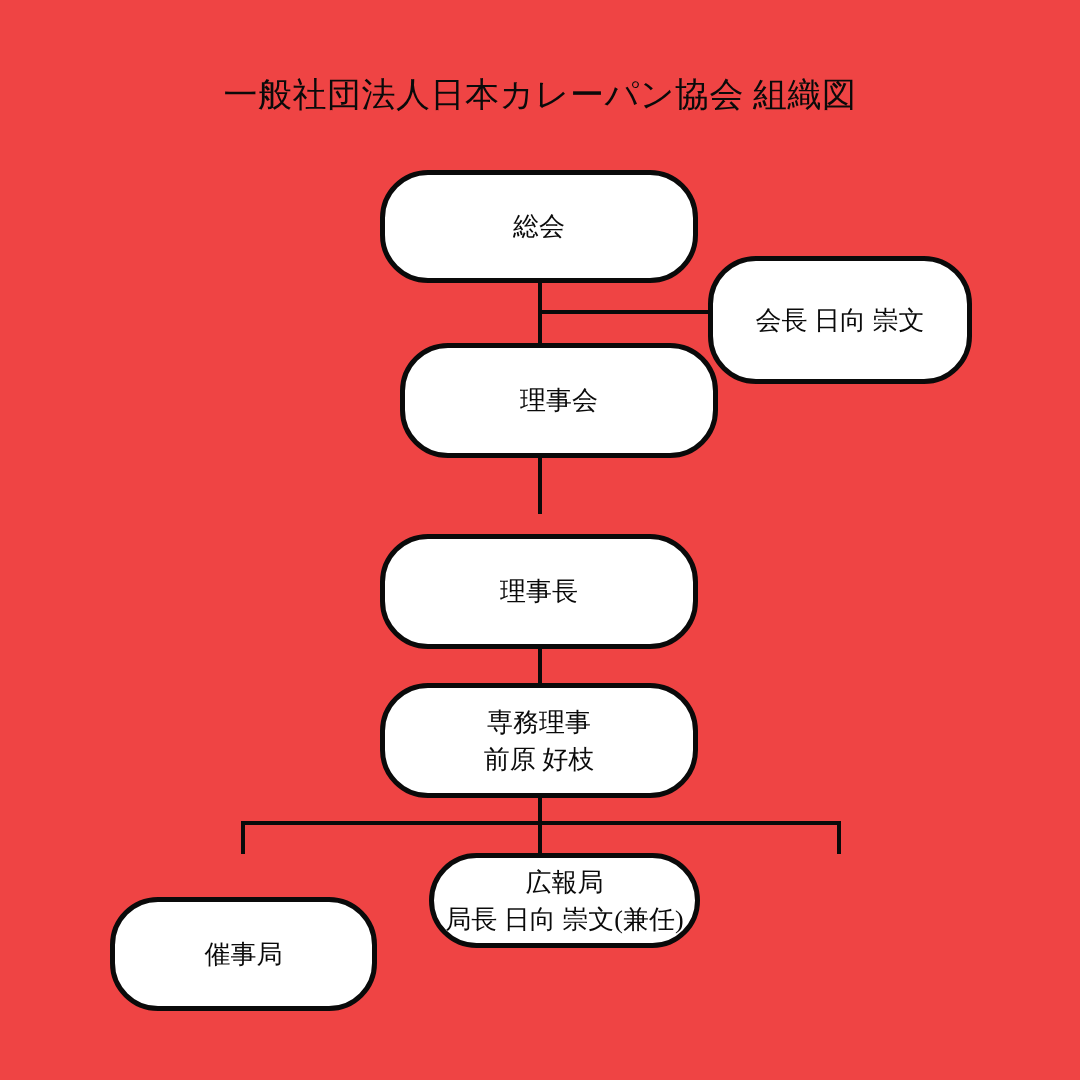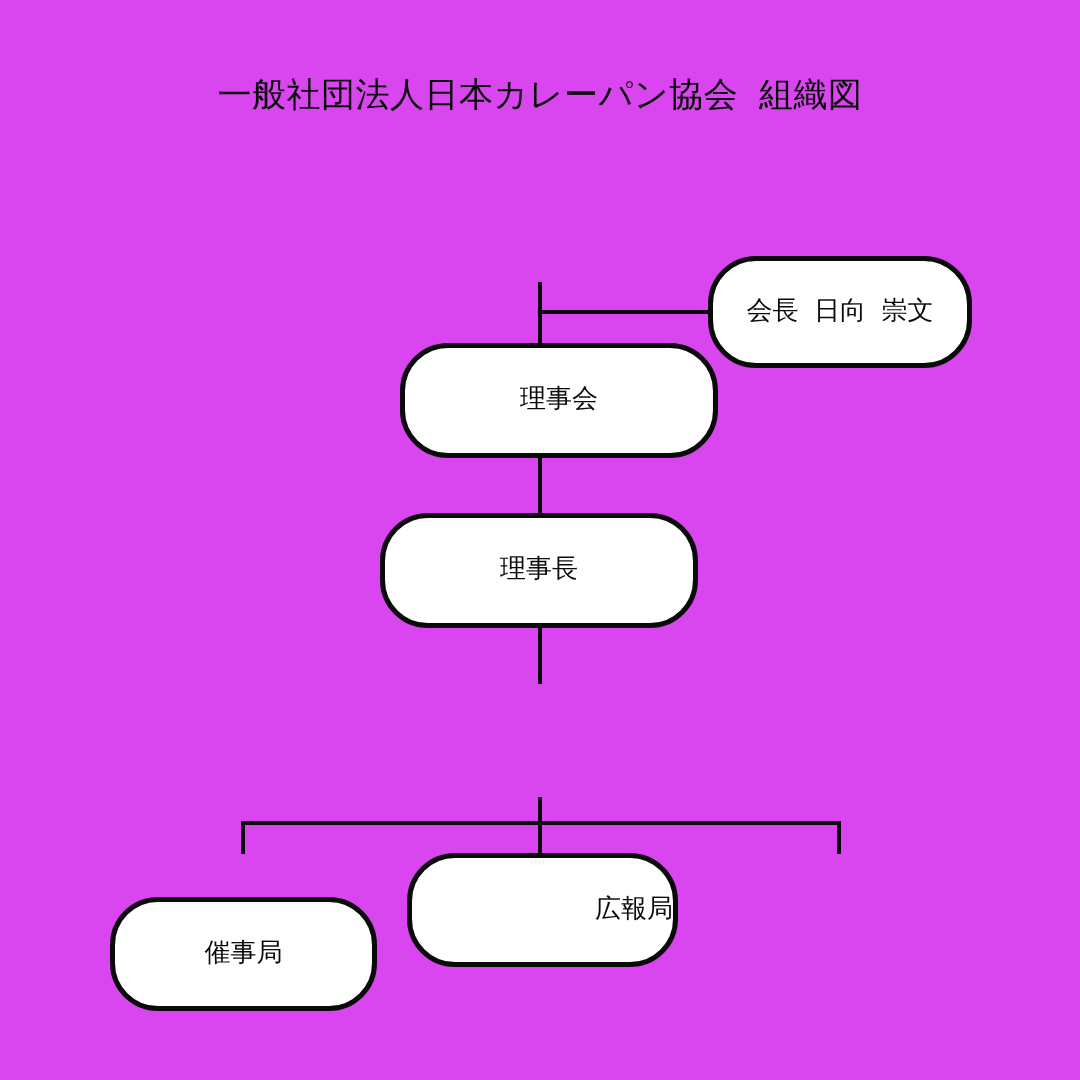--- a/index.html
+++ b/index.html
@@ -1,22 +1,22 @@
 <!DOCTYPE html>
 <html><head>
   <meta charset="utf-8">
   <style>
     html, body { margin: 0; padding: 0; }
     body { background: #f0f0ee; }
     .canvas {
       position: relative;
       width: 1080px;
       height: 1080px;
-      background: #d946ef;
-      font-family: Liberation Mono, monospace;
+      background: #ef4444;
+      font-family: Liberation Serif, serif;
       color: #0a0a0a;
       overflow: hidden;
     }
     .title {
       position: absolute;
       top: 72px;
       left: 0;
       width: 1080px;
       text-align: center;
       font-size: 34px;
@@ -37,27 +37,27 @@
       font-size: 26px;
       font-weight: 500;
       line-height: 37px;
       text-align: center;
       white-space: nowrap;
     }
     .node span { display: block; }
 
     
     .n-assembly   { left: 380px; top: 170px; width: 318px; height: 113px; }
-    .n-chairman   { left: 708px; top: 256px; width: 264px; height: 112px; }
+    .n-chairman   { left: 708px; top: 256px; width: 264px; height: 128px; }
     .n-board      { left: 400px; top: 343px; width: 318px; height: 115px; }
-    .n-president  { left: 380px; top: 513px; width: 318px; height: 115px; }
+    .n-president  { left: 380px; top: 534px; width: 318px; height: 115px; }
     .n-exec       { left: 380px; top: 683px; width: 318px; height: 115px; }
     
     .n-events     { left: 110px; top: 853px; width: 267px; height: 114px; margin-top: 44px; }
-    .n-pr         { left: 407px; top: 853px; width: 271px; height: 114px; align-items: flex-end; }
+    .n-pr         { left: 429px; top: 853px; width: 271px; height: 95px; }
     .n-secretariat{ left: 707px; top: 853px; width: 265px; height: 114px; }
 
     .line { position: absolute; background: #0a0a0a; }
     .c-assembly-board   { left: 538px; top: 282px; width: 4px;   height: 62px; }
     .c-chairman-branch  { left: 540px; top: 310px; width: 170px; height: 4px; }
     .c-board-president  { left: 538px; top: 457px; width: 4px;   height: 57px; }
     .c-president-exec   { left: 538px; top: 627px; width: 4px;   height: 57px; }
     .c-exec-pr          { left: 538px; top: 797px; width: 4px;   height: 57px; }
     .c-bus              { left: 241px; top: 821px; width: 600px; height: 4px; }
     .c-bus-events       { left: 241px; top: 821px; width: 4px;   height: 33px; }
@@ -72,36 +72,44 @@
 
   <div class="line c-assembly-board"></div>
   <div class="line c-chairman-branch"></div>
   <div class="line c-board-president"></div>
   <div class="line c-president-exec"></div>
   <div class="line c-exec-pr"></div>
   <div class="line c-bus"></div>
   <div class="line c-bus-events"></div>
   <div class="line c-bus-secretariat"></div>
 
+  <div class="node n-assembly">
+    <span>総会</span>
+  </div>
 
   <div class="node n-chairman">
     <span>会長 日向 崇文</span>
   </div>
 
   <div class="node n-board">
     <span>理事会</span>
   </div>
 
   <div class="node n-president">
     <span>理事長</span>
   </div>
 
+  <div class="node n-exec">
+    <span>専務理事</span>
+    <span>前原 好枝</span>
+  </div>
 
   <div class="node n-events">
     <span>催事局</span>
   </div>
 
   <div class="node n-pr">
     <span>広報局</span>
+    <span>局長 日向 崇文(兼任)</span>
   </div>
 
 
 </div>
 
 </body></html>

